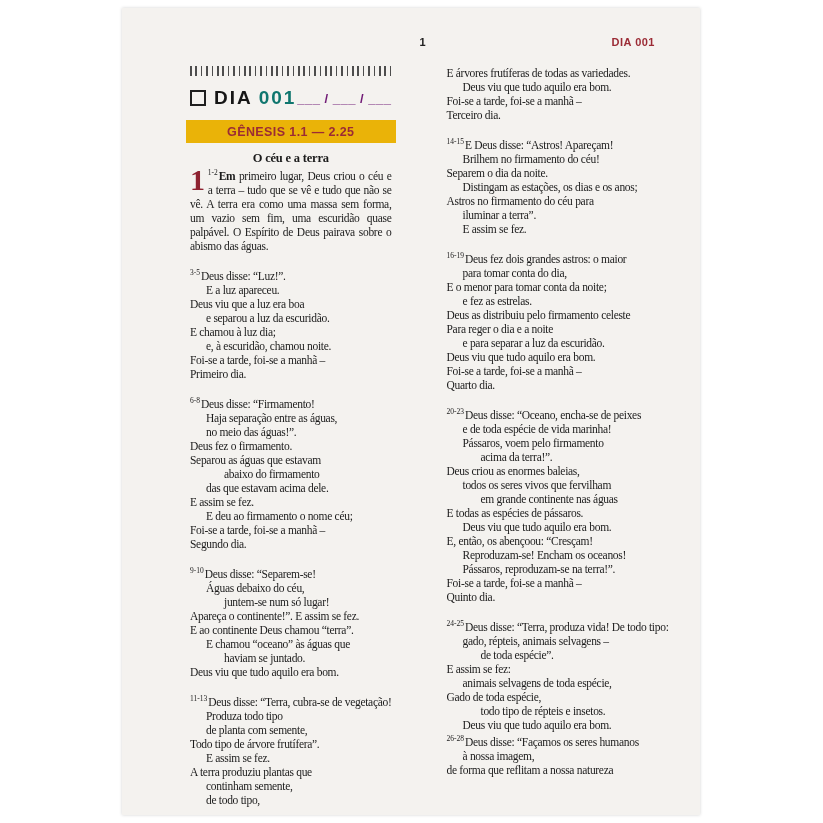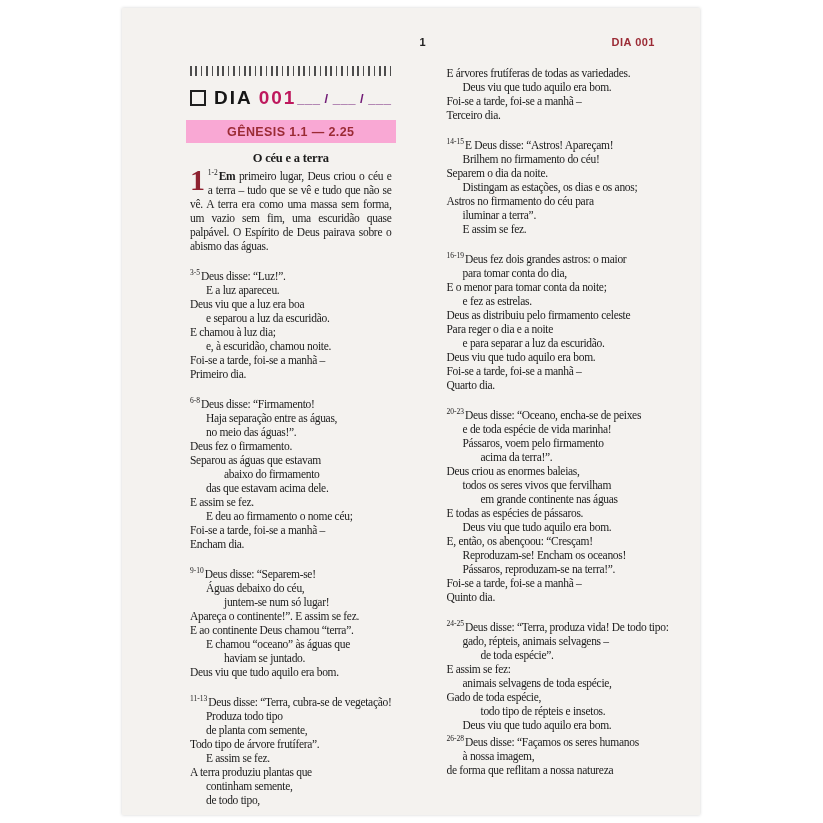--- a/index.html
+++ b/index.html
@@ -47,29 +47,29 @@
     margin-bottom: 10px; height: 24px;
   }
   .checkbox {
     width: 16px; height: 16px;
     border: 2px solid #1f1f1f;
     background: transparent;
     margin-right: 8px; flex: none;
     cursor: pointer;
   }
   .day-label { font-weight: bold; font-size: 19px; letter-spacing: 2px; color: #161616; }
-  .day-number { font-weight: bold; font-size: 19px; letter-spacing: 2px; color: #be185d; margin-left: 6px; }
+  .day-number { font-weight: bold; font-size: 19px; letter-spacing: 2px; color: #0f766e; margin-left: 6px; }
   .date-blanks {
     margin-left: auto;
     font-weight: bold; font-size: 13px;
     color: #701a75; letter-spacing: 0.5px;
     white-space: nowrap;
   }
   .banner {
-    background: #f9a8d4;
+    background: #eab308;
     color: #9b2b35;
     font-family: "Liberation Sans", sans-serif;
     font-weight: bold; font-size: 12.5px;
     text-align: center;
     padding: 5px 0 4px 0;
     letter-spacing: 0.4px;
     margin: 0 -4px 8px -4px;
   }
   .section-heading {
     font-weight: bold; font-size: 12.5px;
@@ -156,21 +156,21 @@
             <div class="line in0"><span class="sup">6-8</span><span>Deus disse: “Firmamento!</span></div>
             <div class="line in1"><span>Haja separação entre as águas,</span></div>
             <div class="line in1"><span>no meio das águas!”.</span></div>
             <div class="line in0"><span>Deus fez o firmamento.</span></div>
             <div class="line in0"><span>Separou as águas que estavam</span></div>
             <div class="line in2"><span>abaixo do firmamento</span></div>
             <div class="line in1"><span>das que estavam acima dele.</span></div>
             <div class="line in0"><span>E assim se fez.</span></div>
             <div class="line in1"><span>E deu ao firmamento o nome céu;</span></div>
             <div class="line in0"><span>Foi-se a tarde, foi-se a manhã –</span></div>
-            <div class="line in0"><span>Encham dia.</span></div>
+            <div class="line in0"><span>Segundo dia.</span></div>
           </div>
           <div class="stanza">
             <div class="line in0"><span class="sup">9-10</span><span>Deus disse: “Separem-se!</span></div>
             <div class="line in1"><span>Águas debaixo do céu,</span></div>
             <div class="line in2"><span>juntem-se num só lugar!</span></div>
             <div class="line in0"><span>Apareça o continente!”. E assim se fez.</span></div>
             <div class="line in0"><span>E ao continente Deus chamou “terra”.</span></div>
             <div class="line in1"><span>E chamou “oceano” às águas que</span></div>
             <div class="line in2"><span>haviam se juntado.</span></div>
             <div class="line in0"><span>Deus viu que tudo aquilo era bom.</span></div>

